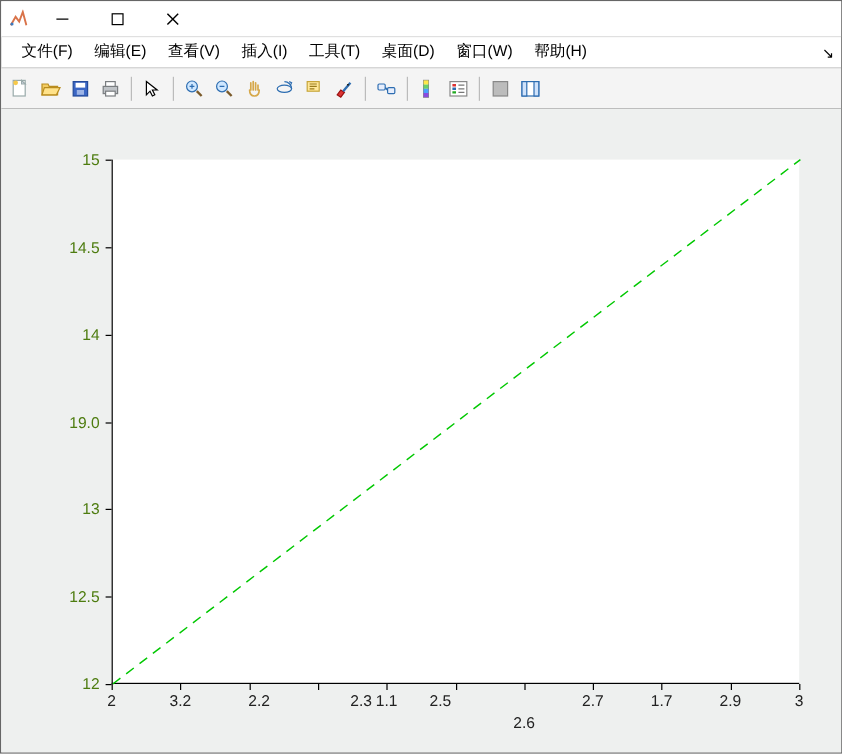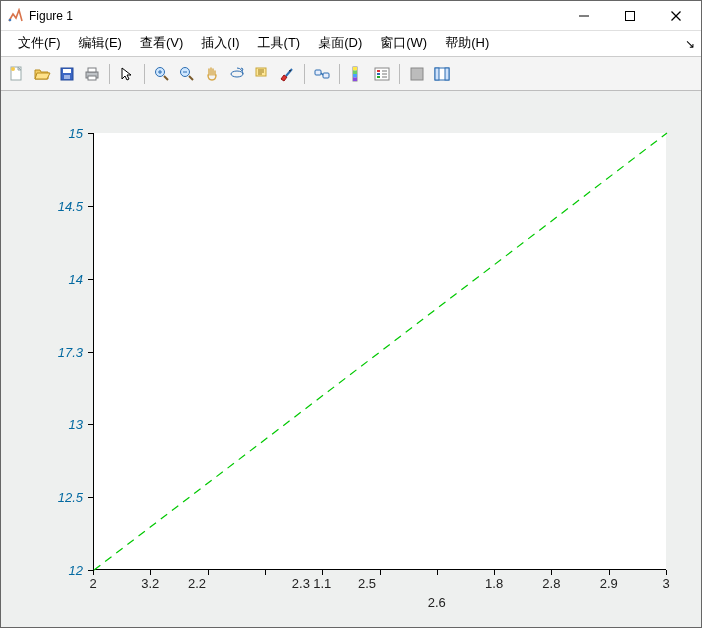--- a/index.html
+++ b/index.html
@@ -76,35 +76,34 @@
     position: relative;
   }
   .axes {
     position: absolute;
     background: #fff;
     border-bottom: 1px solid #000;
     border-left: 1px solid #000;
   }
   .tick-x, .tick-y { position: absolute; background: #000; }
   .xlabel { position: absolute; font-size: 13px; color: #222; text-align: center; transform: translateX(-50%); }
-  .ylabel-right { position: absolute; font-size: 13px; color: #0369a1; text-align: right; transform: translateY(-50%); font-style: italic; }
+  .ylabel-right { position: absolute; font-size: 13px; color: #4d7c0f; text-align: right; transform: translateY(-50%); }
   svg.plot-svg { position: absolute; left: 0; top: 0; overflow: visible; }
   .plot-line { stroke: #00c800; stroke-width: 1.2; stroke-dasharray: 8 6; fill: none; }
 </style>
 </head>
 <body>
 
 <div class="titlebar">
   <span class="app-icon">
     <svg viewBox="0 0 16 16">
         <path d="M2 13 L6 6 L9 10 L12 2 L15 13" fill="none" stroke="#d9734a" stroke-width="1.6"></path>
         <circle cx="3" cy="12" r="1.3" fill="#3b7abf"></circle>
       </svg>
   </span>
-  <span class="title">Figure 1</span>
   <div class="winbtn">
     <svg viewBox="0 0 12 12">
         <line x1="1" y1="6" x2="11" y2="6" stroke="#000" stroke-width="1"></line>
       </svg>
   </div>
   <div class="winbtn">
     <svg viewBox="0 0 12 12">
         <rect x="1.5" y="1.5" width="9" height="9" fill="none" stroke="#000" stroke-width="1"></rect>
       </svg>
   </div>
@@ -253,44 +252,44 @@
   <div class="axes" id="axes" style="left: 92px; top: 42px; width: 573px; height: 437px;">
     <svg class="plot-svg" id="plot-svg" width="573" height="437">
         <path d="M0 437 L573 0" class="plot-line" stroke="#00c800"></path>
       </svg>
   </div>
 <div class="tick-x" style="left: 92px; top: 479px; width: 1px; height: 5px;"></div>
     <div class="xlabel" style="left: 92px; top: 485px;">2</div>
     <div class="tick-x" style="left: 149.3px; top: 479px; width: 1px; height: 5px;"></div>
     <div class="xlabel" style="left: 149.3px; top: 485px;">3.2</div>
     <div class="tick-x" style="left: 206.6px; top: 479px; width: 1px; height: 5px;"></div>
-    <div class="xlabel" style="left: 196px; top: 485px;">2.2</div>
+    <div class="xlabel" style="left: 215px; top: 485px;">2.2</div>
     <div class="tick-x" style="left: 263.9px; top: 479px; width: 1px; height: 5px;"></div>
     <div class="xlabel" style="left: 263.9px; top: 485px; margin-left: 36px;">2.3</div>
     <div class="tick-x" style="left: 321.2px; top: 479px; width: 1px; height: 5px;"></div>
     <div class="xlabel" style="left: 321.2px; top: 485px;">1.1</div>
     <div class="tick-x" style="left: 378.5px; top: 479px; width: 1px; height: 5px;"></div>
     <div class="xlabel" style="left: 366px; top: 485px;">2.5</div>
     <div class="tick-x" style="left: 435.8px; top: 479px; width: 1px; height: 5px;"></div>
     <div class="xlabel" style="left: 435.8px; top: 504px;">2.6</div>
     <div class="tick-x" style="left: 493.1px; top: 479px; width: 1px; height: 5px;"></div>
-    <div class="xlabel" style="left: 493.1px; top: 485px;">1.8</div>
+    <div class="xlabel" style="left: 493.1px; top: 485px;">2.7</div>
     <div class="tick-x" style="left: 550.4px; top: 479px; width: 1px; height: 5px;"></div>
-    <div class="xlabel" style="left: 550.4px; top: 485px;">2.8</div>
+    <div class="xlabel" style="left: 550.4px; top: 485px;">1.7</div>
     <div class="tick-x" style="left: 607.7px; top: 479px; width: 1px; height: 5px;"></div>
     <div class="xlabel" style="left: 607.7px; top: 485px;">2.9</div>
     <div class="tick-x" style="left: 665px; top: 479px; width: 1px; height: 5px;"></div>
     <div class="xlabel" style="left: 665px; top: 485px;">3</div>
     <div class="tick-y" style="left: 87px; top: 479px; width: 5px; height: 1px;"></div>
     <div class="ylabel-right" style="right: 618px; top: 479px; width: 40px;">12</div>
     <div class="tick-y" style="left: 87px; top: 406.167px; width: 5px; height: 1px;"></div>
     <div class="ylabel-right" style="right: 618px; top: 406.167px; width: 40px;">12.5</div>
     <div class="tick-y" style="left: 87px; top: 333.333px; width: 5px; height: 1px;"></div>
     <div class="ylabel-right" style="right: 618px; top: 333.333px; width: 40px;">13</div>
     <div class="tick-y" style="left: 87px; top: 260.5px; width: 5px; height: 1px;"></div>
-    <div class="ylabel-right" style="right: 618px; top: 260.5px; width: 40px;">17.3</div>
+    <div class="ylabel-right" style="right: 618px; top: 260.5px; width: 40px;">19.0</div>
     <div class="tick-y" style="left: 87px; top: 187.667px; width: 5px; height: 1px;"></div>
     <div class="ylabel-right" style="right: 618px; top: 187.667px; width: 40px;">14</div>
     <div class="tick-y" style="left: 87px; top: 114.833px; width: 5px; height: 1px;"></div>
     <div class="ylabel-right" style="right: 618px; top: 114.833px; width: 40px;">14.5</div>
     <div class="tick-y" style="left: 87px; top: 42px; width: 5px; height: 1px;"></div>
     <div class="ylabel-right" style="right: 618px; top: 42px; width: 40px;">15</div>
   </div>
 
 </body></html>

